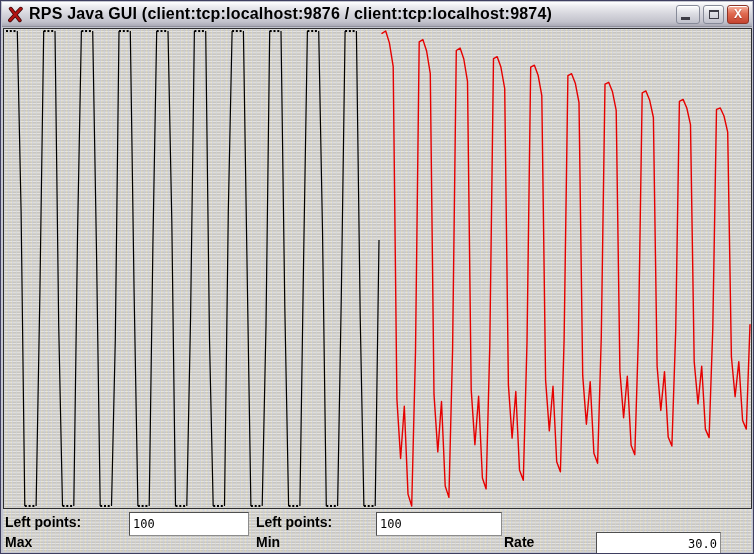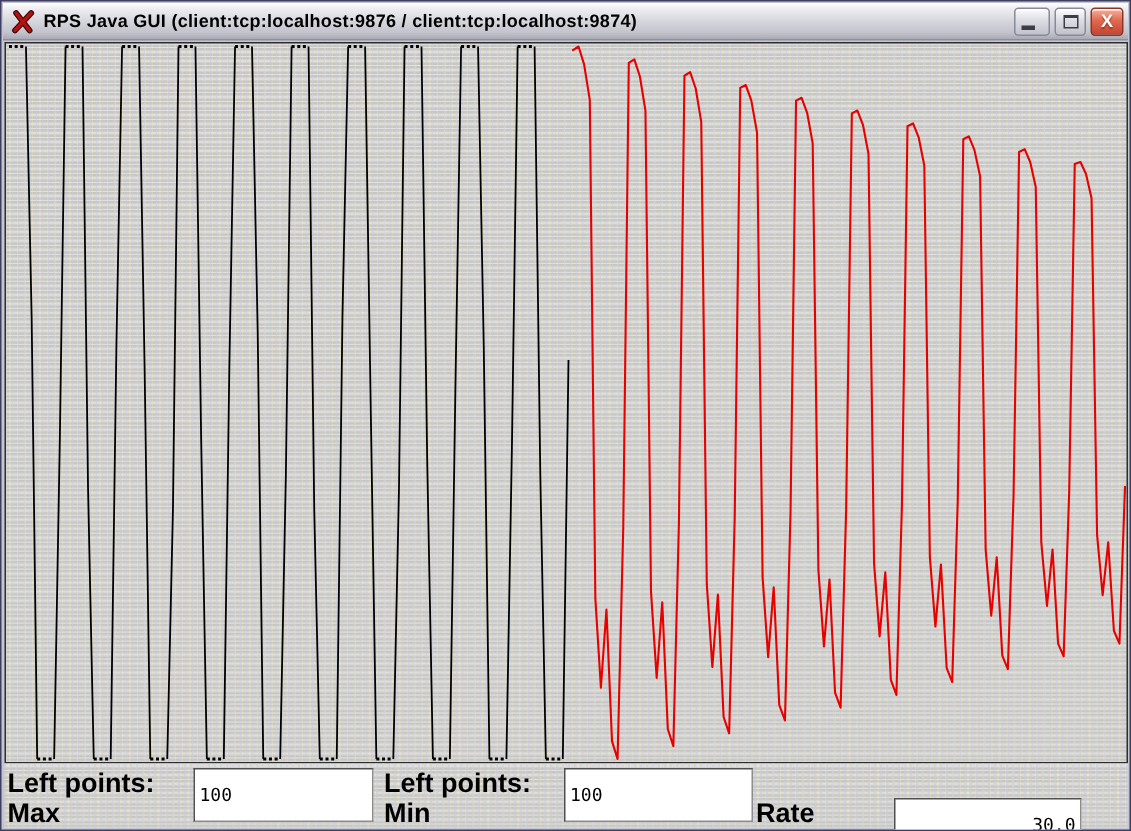--- a/index.html
+++ b/index.html
@@ -14,21 +14,21 @@
   
   .titlebar{
     position:absolute;left:1px;top:1px;width:750px;height:25px;
     background:linear-gradient(#ffffff,#ececf0 18%,#d6d6dd 50%,#c3c3cc 82%,#aaaab6);
     border-bottom:1px solid #8f8f9b;
     display:flex;align-items:center;
     padding:0 3px 0 5px;
   }
   .app-icon{width:17px;height:17px;margin-right:5px;flex:0 0 auto;}
   .title-text{
-    font-size:12px;font-weight:bold;color:#000;
+    font-size:16px;font-weight:bold;color:#000;
     white-space:nowrap;overflow:hidden;flex:1 1 auto;
     letter-spacing:.2px;
   }
   .winbtns{display:flex;gap:3px;flex:0 0 auto;align-items:center;}
   .wb{
     position:relative;width:21px;height:19px;padding:0;
     border:1px solid #878b99;border-radius:3px;
     background:linear-gradient(#fdfdfe,#dcdde3 45%,#c0c1cb);
     box-shadow:inset 0 1px 0 #ffffff;
     cursor:default;
@@ -60,24 +60,24 @@
     position:absolute;left:2px;top:27px;width:749px;height:481px;
     border:1px solid #2e2e2e;
   }
   .plot svg{display:block;width:747px;height:479px;}
   
   .controls{
     position:absolute;left:2px;top:508px;width:749px;height:43px;
   }
   .ctl-label{
     position:absolute;height:20px;line-height:20px;
-    font-size:18px;font-weight:bold;color:#000;white-space:nowrap;
+    font-size:14px;font-weight:bold;color:#000;white-space:nowrap;
   }
   .ctl-input{
-    position:absolute;height:36px;
+    position:absolute;height:24px;
     border:1px solid #8c8c8c;border-top-color:#4f4f4f;border-left-color:#4f4f4f;
     background:#fff;color:#000;
     font-family:"DejaVu Sans Mono","Liberation Mono",monospace;
     font-size:12px;padding:0 3px;margin:0;
   }
   .row1{top:3px;} .row2{top:23px;text-align:right;}
   .c1l{left:2px;} .c1i{left:126px;width:120px;}
   .c2l{left:253px;} .c2i{left:373px;width:126px;}
   .c3l{left:501px;} .c3i{left:593px;width:125px;}
 </style>

